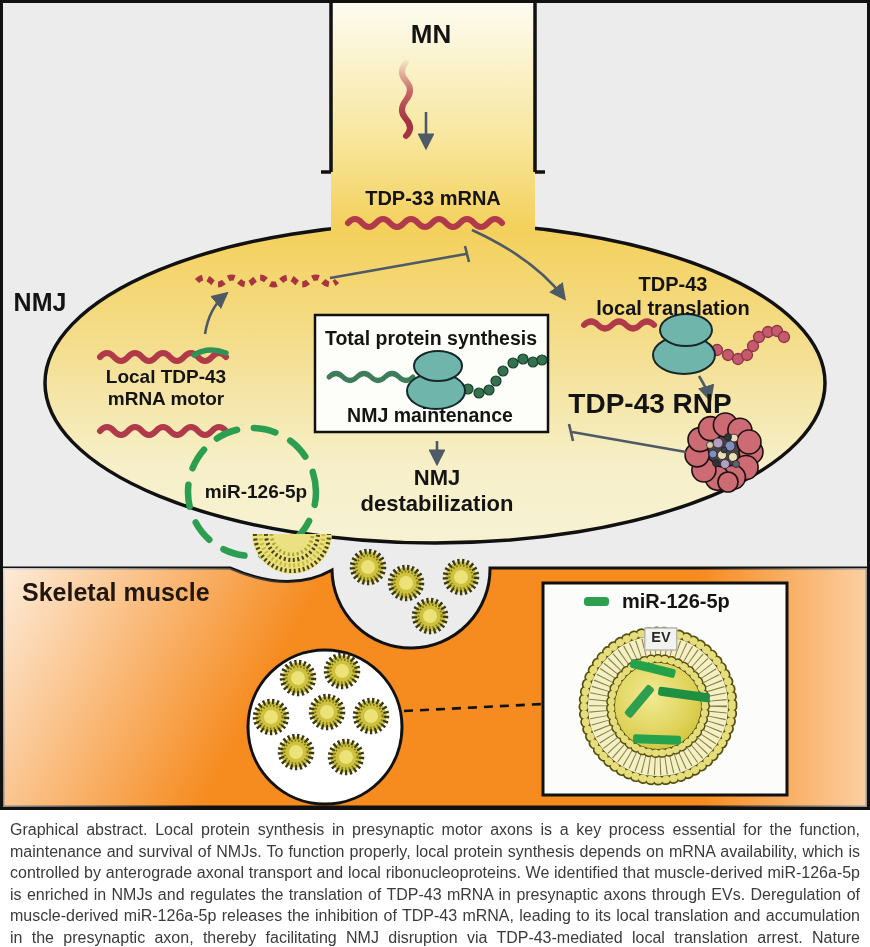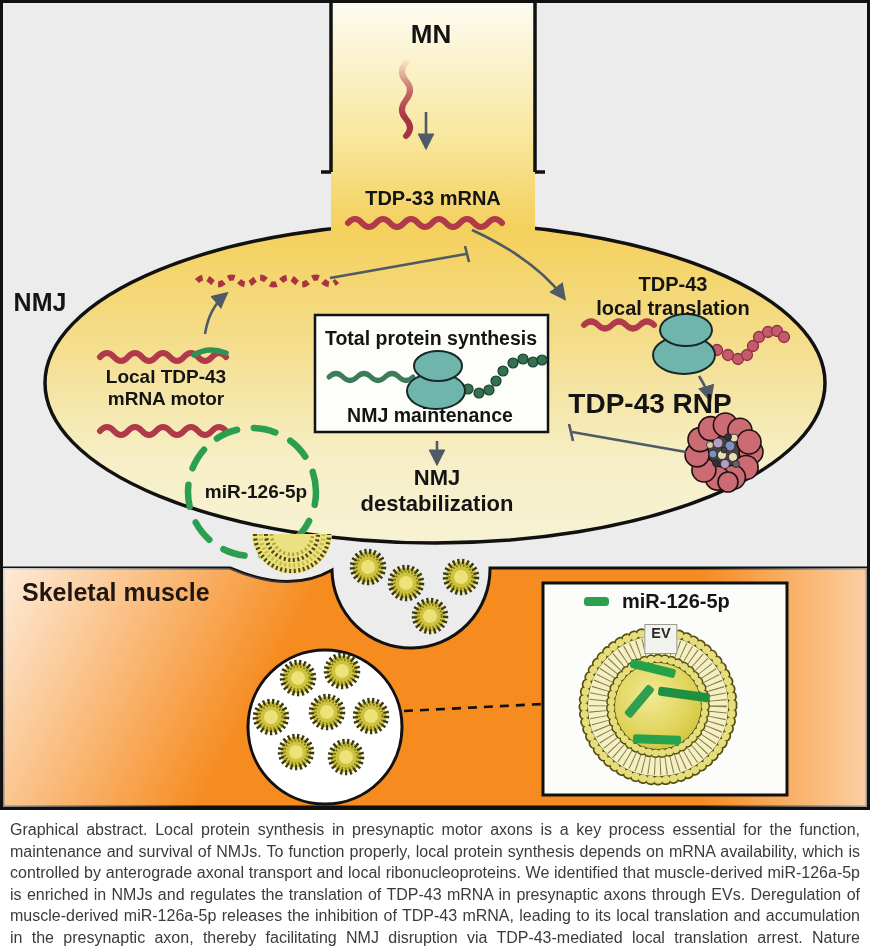--- a/index.html
+++ b/index.html
@@ -16,21 +16,21 @@
   .lbl-decay{left:166px;top:388px;font-size:19px;line-height:22px;}
   .lbl-mir{left:256px;top:492px;font-size:19px;}
   .lbl-boxtitle{left:431px;top:338px;font-size:19.5px;}
   .lbl-boxsub{left:430px;top:415px;font-size:19.5px;}
   .lbl-destab{left:437px;top:491px;font-size:22px;line-height:26px;}
   .lbl-loctrans{left:673px;top:296px;font-size:20px;line-height:24px;}
   .lbl-rnp{left:650px;top:404px;font-size:28px;}
   .lbl-skeletal{left:14px;top:578px;transform:none;font-size:25px;color:#201710;margin-left:8px;}
   .lbl-legmir{left:622px;top:601px;transform:translate(0,-50%);font-size:20px;}
   .ev-tag{position:absolute;left:661px;top:639px;transform:translate(-50%,-50%);
-          background:#f2f2ee;border:1.5px solid #9a9a92;padding:0px 6px 12px;
+          background:#f2f2ee;border:1.5px solid #9a9a92;padding:0px 6px 5px;
           font-size:14.5px;color:#2a2a2a;}
   .caption{position:absolute;left:0;top:810px;width:870px;height:137px;background:#ffffff;
            box-sizing:border-box;padding:9px 10px 0 10px;font-size:16px;line-height:21.5px;
            color:#3b3b3b;text-align:justify;}
 </style>
 </head>
 <body>
 
 <div class="figure">
   <div class="diagram">

